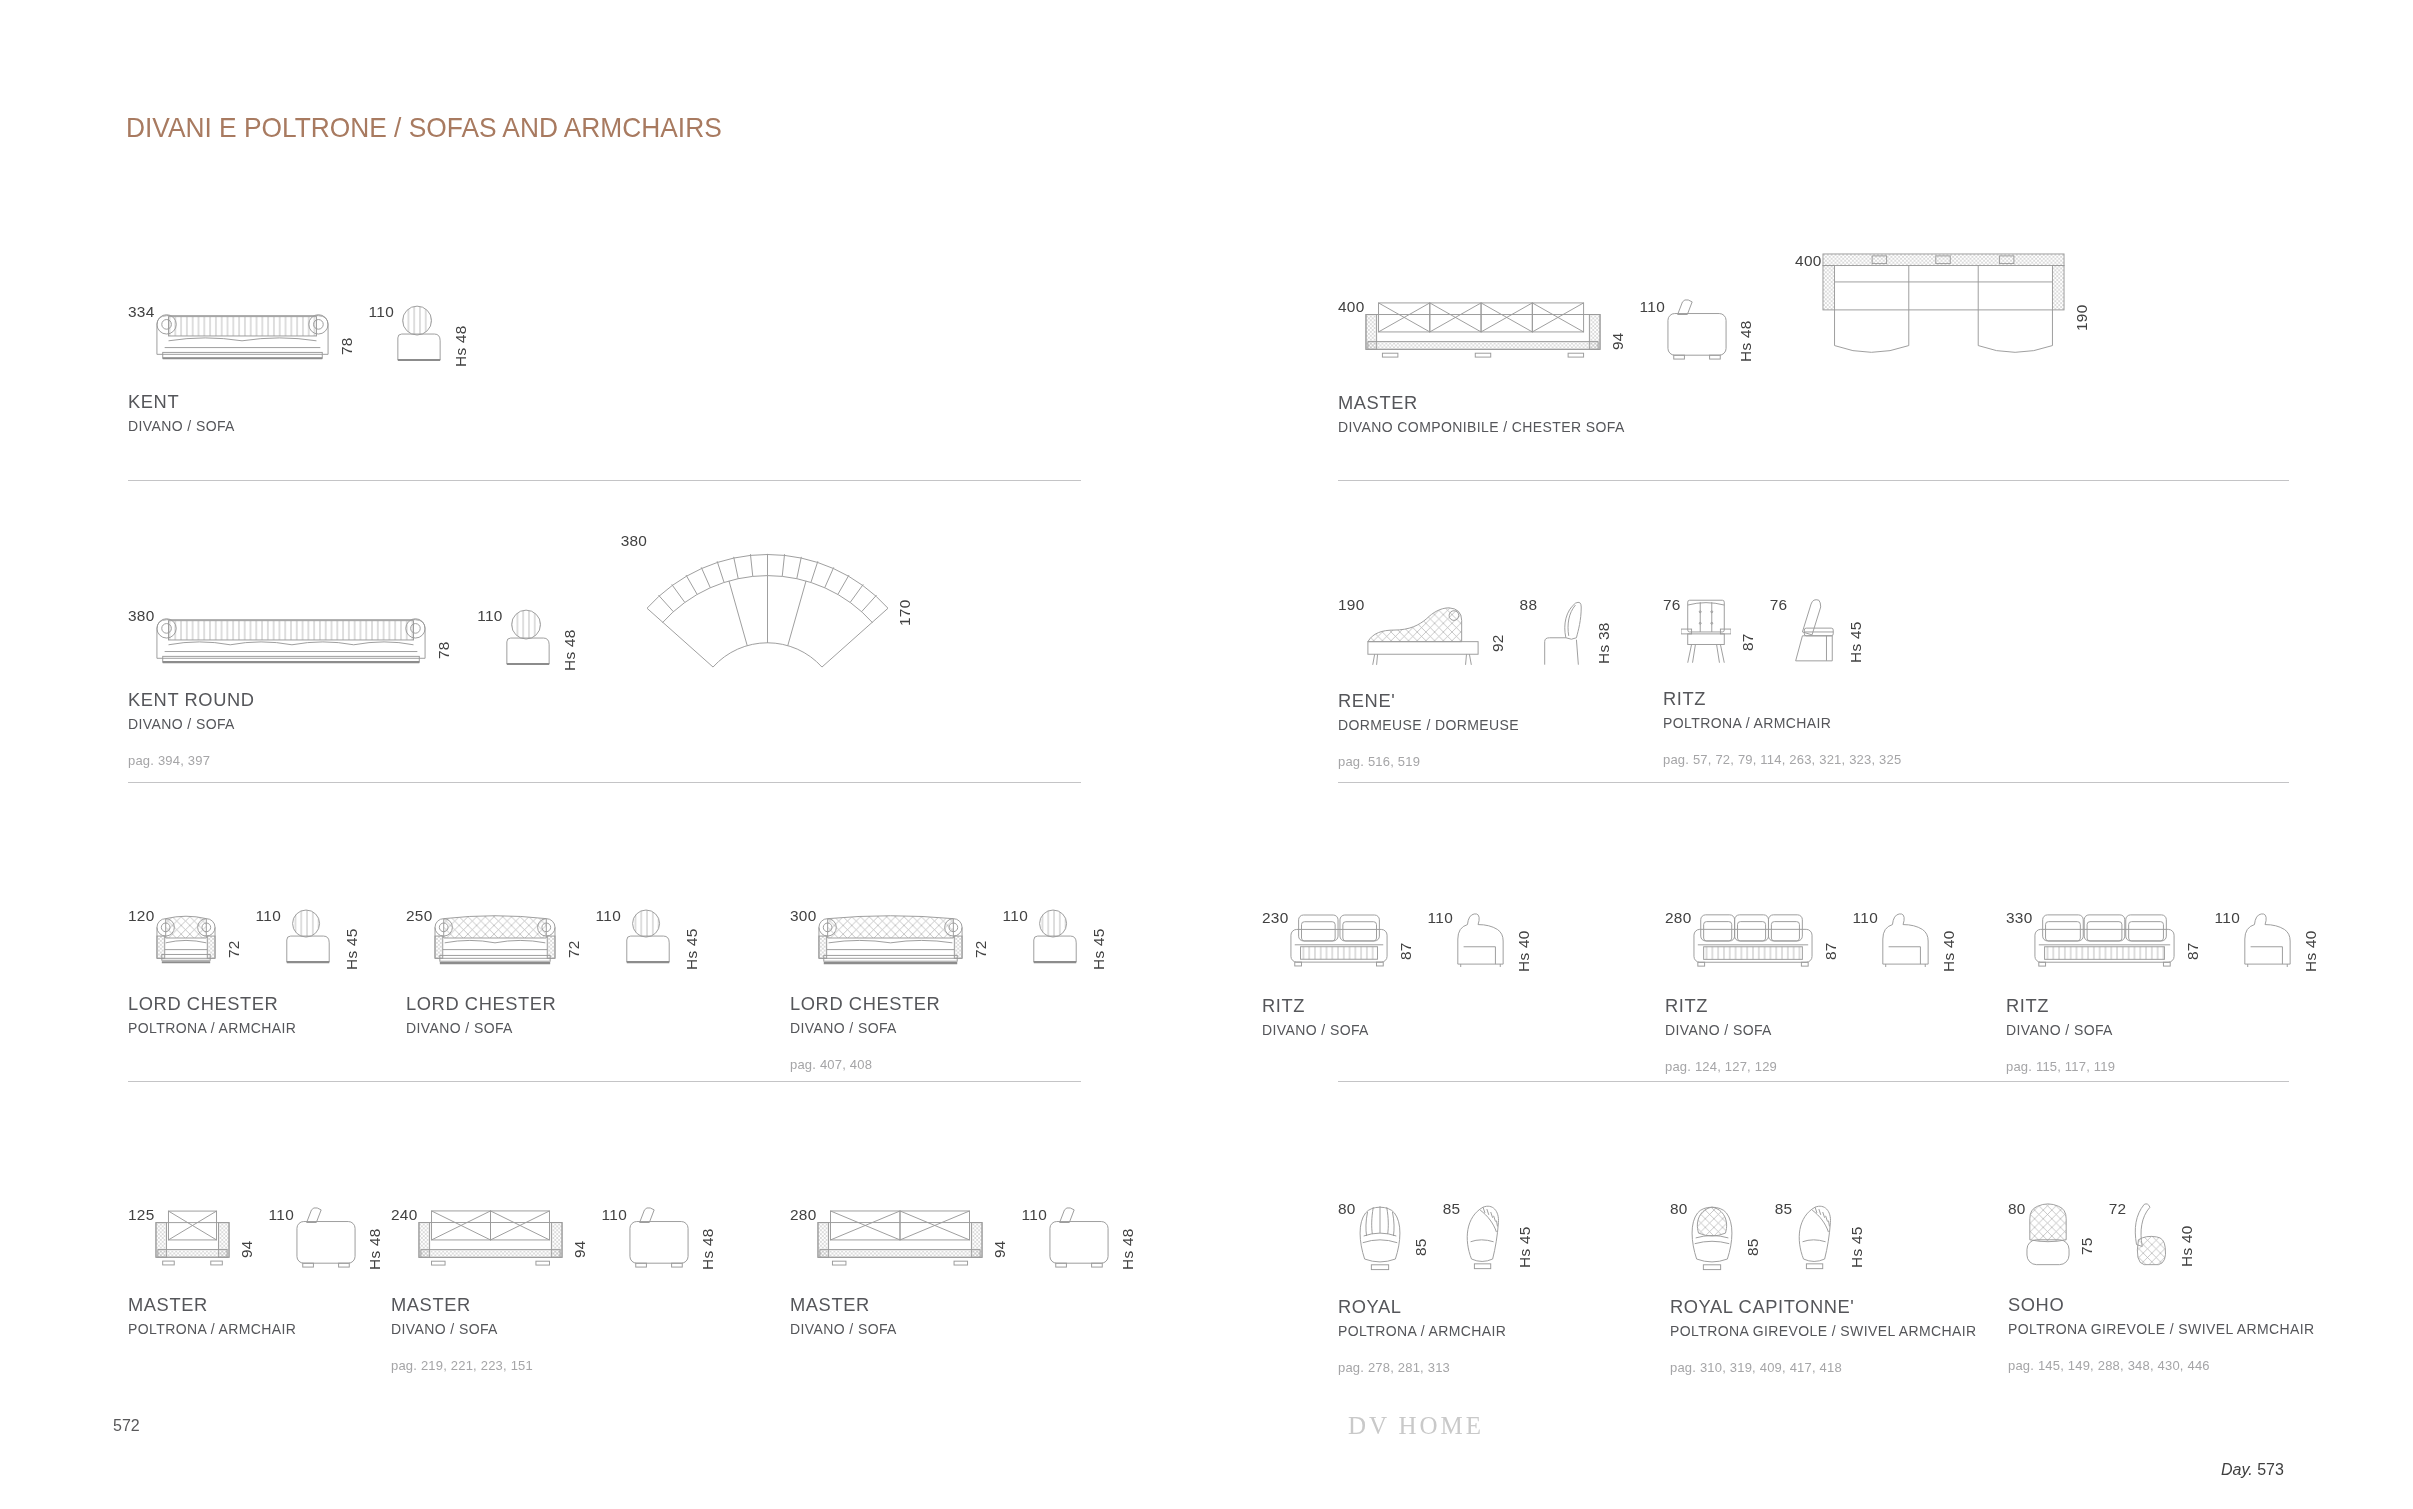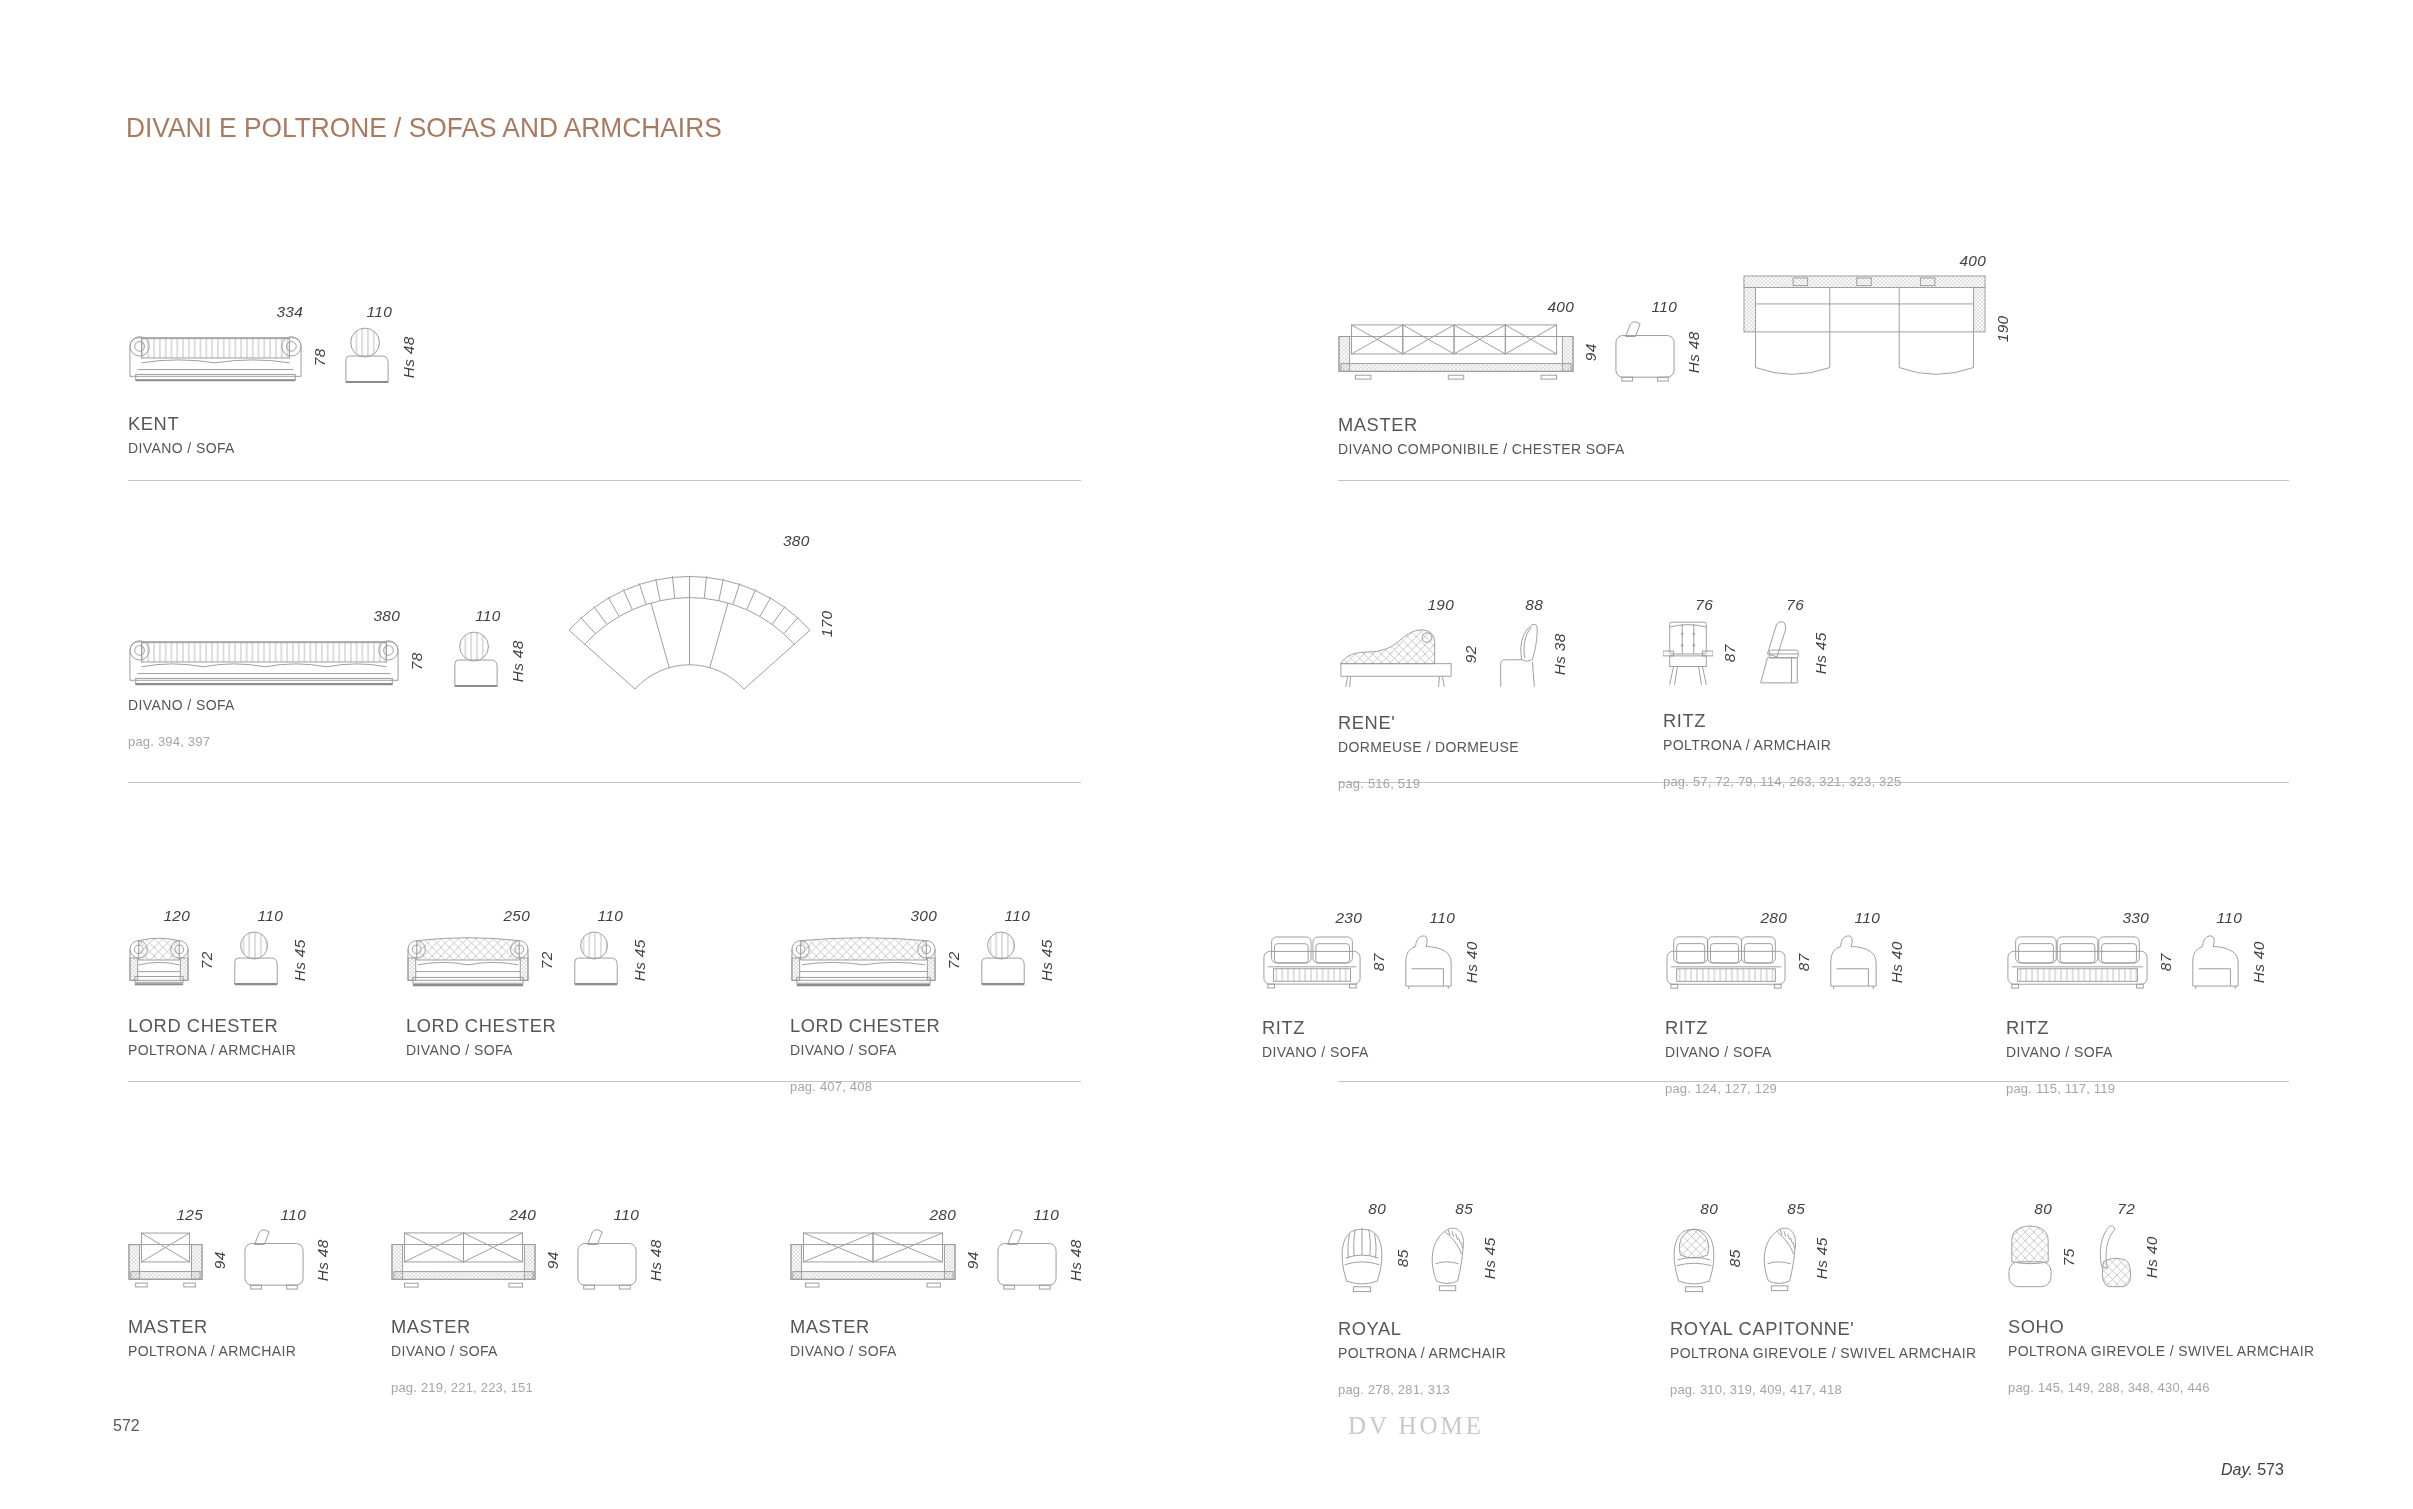--- a/index.html
+++ b/index.html
@@ -7,21 +7,21 @@
     width:2414px;height:1509px;position:relative;background:#ffffff;
     font-family:"Liberation Sans",sans-serif;overflow:hidden;
   }
   .title{
     position:absolute;left:126px;top:112px;font-size:28px;color:#a87a60;
     letter-spacing:0px;white-space:nowrap;transform:scaleX(.94);transform-origin:left top;
   }
   .divider{position:absolute;height:1px;background:#c4c4c6;}
   .product{position:absolute;}
   .drawings{display:flex;align-items:flex-end;gap:39px;}
-  .dgroup{position:relative;display:flex;flex-direction:column;align-items:flex-end;font-style:italic;}
+  .dgroup{position:relative;display:flex;flex-direction:row;align-items:flex-start;}
   .dim-top{font-size:15.4px;color:#414141;margin-bottom:6.8px;letter-spacing:0.3px;height:15.4px;line-height:15.4px;}
   .dim-right{
     position:absolute;right:-26px;top:22px;height:calc(100% - 22px);
     display:flex;align-items:center;justify-content:center;
     writing-mode:vertical-rl;transform:rotate(180deg);
     font-size:15.4px;color:#414141;letter-spacing:0.3px;white-space:nowrap;
   }
   .pname{margin-top:25px;font-size:18.3px;color:#55565a;letter-spacing:0.6px;}
   .ptype{margin-top:4.8px;font-size:14px;color:#55565a;letter-spacing:0.4px;}
   .ppag{margin-top:21px;font-size:13px;color:#a5a5a7;letter-spacing:0.2px;}
@@ -131,20 +131,21 @@
         <path class="s" d="M0,78 A168,168 0 0 1 250,78"></path>
         <path class="s" d="M16,93 A146,146 0 0 1 234,93"></path>
         <path class="s" d="M125,21.6 L125,44 M142.7,21.9 L140.3,44.8 M107.3,21.9 L109.7,44.8 M160.1,24.7 L155.4,47.2 M89.9,24.7 L94.6,47.2 M177.2,29.3 L170.1,51.1 M72.8,29.3 L79.9,51.1 M193.7,35.6 L184.4,56.6 M56.3,35.6 L65.6,56.6 M209.5,43.6 L198,63.6 M40.5,43.6 L52,63.6 M224.3,53.3 L210.8,71.9 M25.7,53.3 L39.2,71.9 M238.1,64.4 L222.7,81.5 M11.9,64.4 L27.3,81.5"></path>
         <path class="s" d="M0,78 L68.5,139 M250,78 L181.5,139"></path>
         <path class="s" d="M68.5,139 A76,76 0 0 1 181.5,139"></path>
         <path class="s" d="M165,49.6 L146,116.9 M85,49.6 L104,116.9 M125,44 L125,114"></path>
       </svg>
       <div class="dim-right">170</div>
     </div>
   </div>
+  <div class="pname" style="margin-top:19.3px">KENT ROUND</div>
   <div class="ptype">DIVANO / SOFA</div>
   <div class="ppag">pag. 394, 397</div>
 </div>
 
 <div class="product" style="left:128px;top:908px">
   <div class="drawings">
     <div class="dgroup">
       <div class="dim-top">120</div>
       <svg width="62" height="60" viewBox="0 0 64 62">
         <path class="sd" d="M11,11 Q32,6 53,11 V31 H11 Z"></path>

